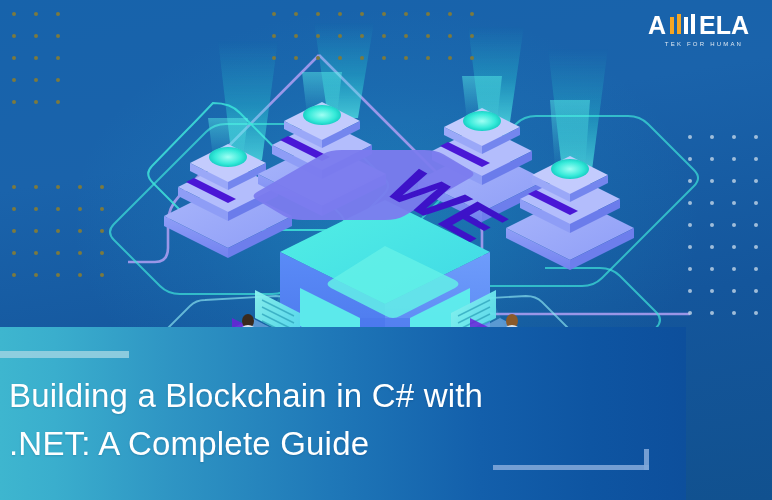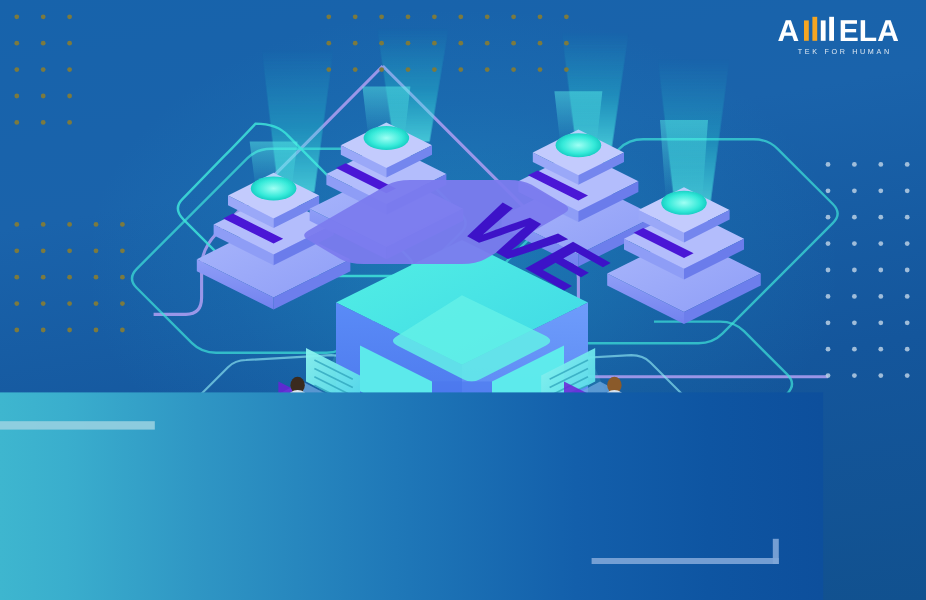--- a/index.html
+++ b/index.html
@@ -405,20 +405,22 @@
       <i style="left: 44px; top: 176px;"></i>
       <i style="left: 66px; top: 176px;"></i>
     </div>
 
   <div class="overlay"></div>
   <div class="bar-left"></div>
   <div class="corner">
     <span class="h"></span>
     <span class="v"></span>
   </div>
+  <div class="title">Building a Blockchain in C# with
+.NET: A Complete Guide</div>
 
   <div class="logo">
     <svg class="mark" viewBox="0 0 112 26" xmlns="http://www.w3.org/2000/svg">
       <text x="0" y="22" font-family="Liberation Sans, sans-serif" font-size="25" font-weight="700" fill="#ffffff">A</text>
       <rect x="22" y="5" width="4" height="17" fill="#f5a623"></rect>
       <rect x="29" y="2" width="4" height="20" fill="#f5a623"></rect>
       <rect x="36" y="5" width="4" height="17" fill="#ffffff"></rect>
       <rect x="43" y="2" width="4" height="20" fill="#ffffff"></rect>
       <text x="51" y="22" font-family="Liberation Sans, sans-serif" font-size="25" font-weight="700" fill="#ffffff">ELA</text>
     </svg>

